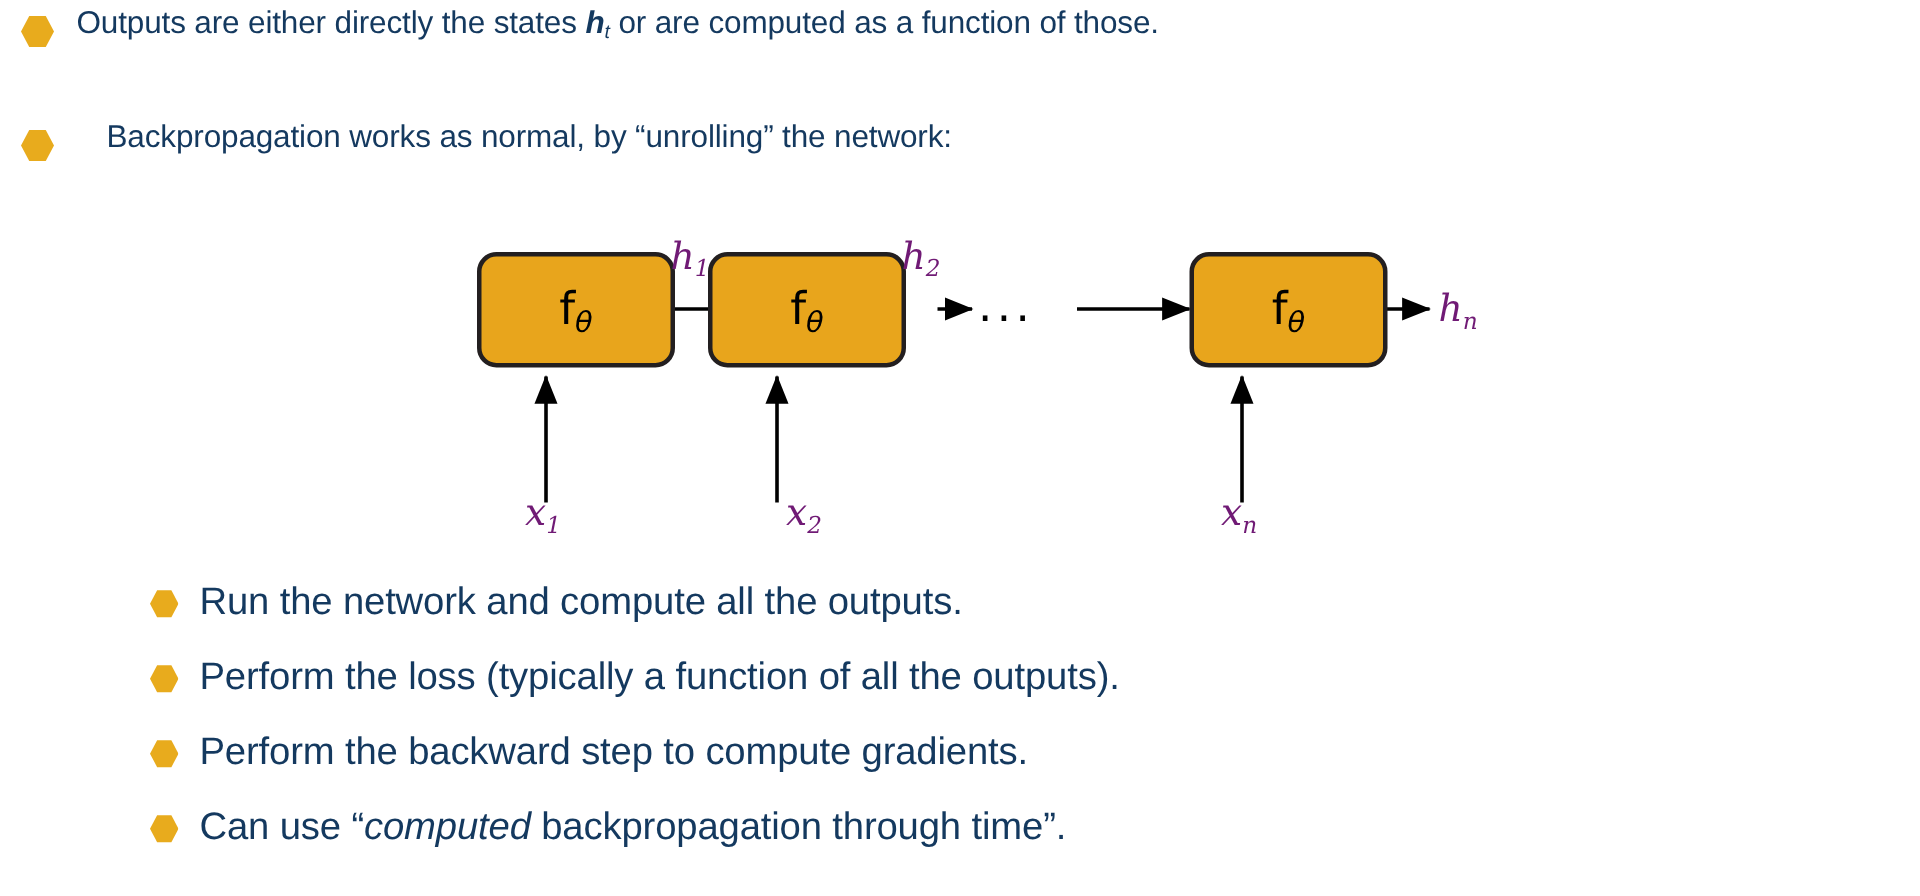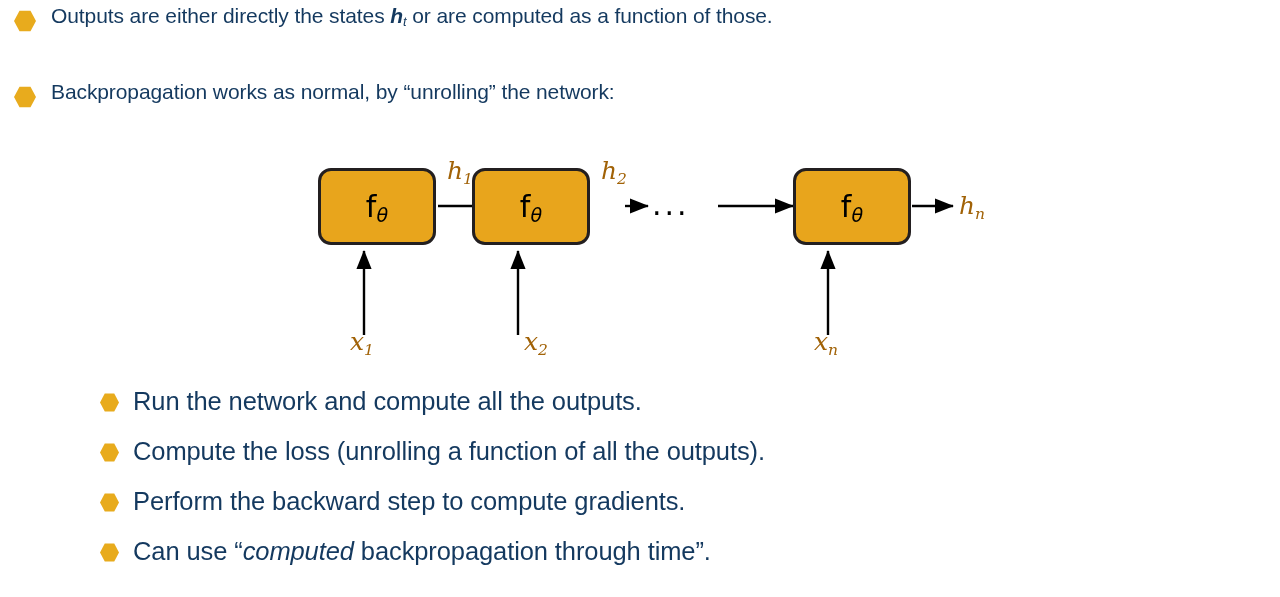--- a/index.html
+++ b/index.html
@@ -39,21 +39,21 @@
   }
   .lvl2-text {
     font-size: 25.5px;
     line-height: 1.12;
     letter-spacing: -0.1px;
     margin-left: 14px;
     white-space: nowrap;
   }
 
   .b1 { left: 14px;  top: 4px;  }
-  .b2 { left: 14px;  top: 80px; }
+  .b2 { left: 14px;  top: 80px; gap: 20px; }
   .s1 { left: 100px; top: 387px; }
   .s2 { left: 100px; top: 437px; }
   .s3 { left: 100px; top: 487px; }
   .s4 { left: 100px; top: 537px; }
 
   .bold-ital { font-weight: bold; font-style: italic; }
   .ital { font-style: italic; }
   sub.v {
     font-size: 0.62em;
     vertical-align: baseline;
@@ -66,21 +66,21 @@
   
   #diagram {
     position: absolute;
     left: 0;
     top: 145;
     width: 1280px;
     height: 225px;
   }
   .fbox {
     position: absolute;
-    width: 118px;
+    width: 132px;
     height: 77px;
     background: #e8a51c;
     border: 3px solid #231f20;
     border-radius: 13px;
     box-sizing: border-box;
     padding-left: 45px;
   }
   .fbox-label {
     position: absolute;
     left: 0; right: 0;
@@ -94,21 +94,21 @@
   }
   .fbox-label sub {
     font-size: 0.64em;
     font-style: italic;
     vertical-align: baseline;
     position: relative;
     top: 0.28em;
   }
   .h-label, .x-label {
     position: absolute;
-    color: #a16207;
+    color: #701a75;
     font-family: "DejaVu Serif", serif;
     font-style: italic;
     font-size: 25px;
     line-height: 1;
     white-space: nowrap;
   }
   .h-label sub, .x-label sub {
     font-size: 0.62em;
     vertical-align: baseline;
     position: relative;
@@ -186,21 +186,21 @@
   <div class="x-label" style="left:814px; top:184px;"><span>x</span><sub>n</sub></div>
 </div>
 
 <div class="bullet-row s1">
   <span class="hex lvl2"></span>
   <span class="lvl2-text">Run the network and compute all the outputs.</span>
 </div>
 
 <div class="bullet-row s2">
   <span class="hex lvl2"></span>
-  <span class="lvl2-text">Compute the loss (unrolling a function of all the outputs).</span>
+  <span class="lvl2-text">Perform the loss (typically a function of all the outputs).</span>
 </div>
 
 <div class="bullet-row s3">
   <span class="hex lvl2"></span>
   <span class="lvl2-text">Perform the backward step to compute gradients.</span>
 </div>
 
 <div class="bullet-row s4">
   <span class="hex lvl2"></span>
   <span class="lvl2-text"><span>Can use “</span><span class="ital">computed</span><span> backpropagation through time”.</span></span>

